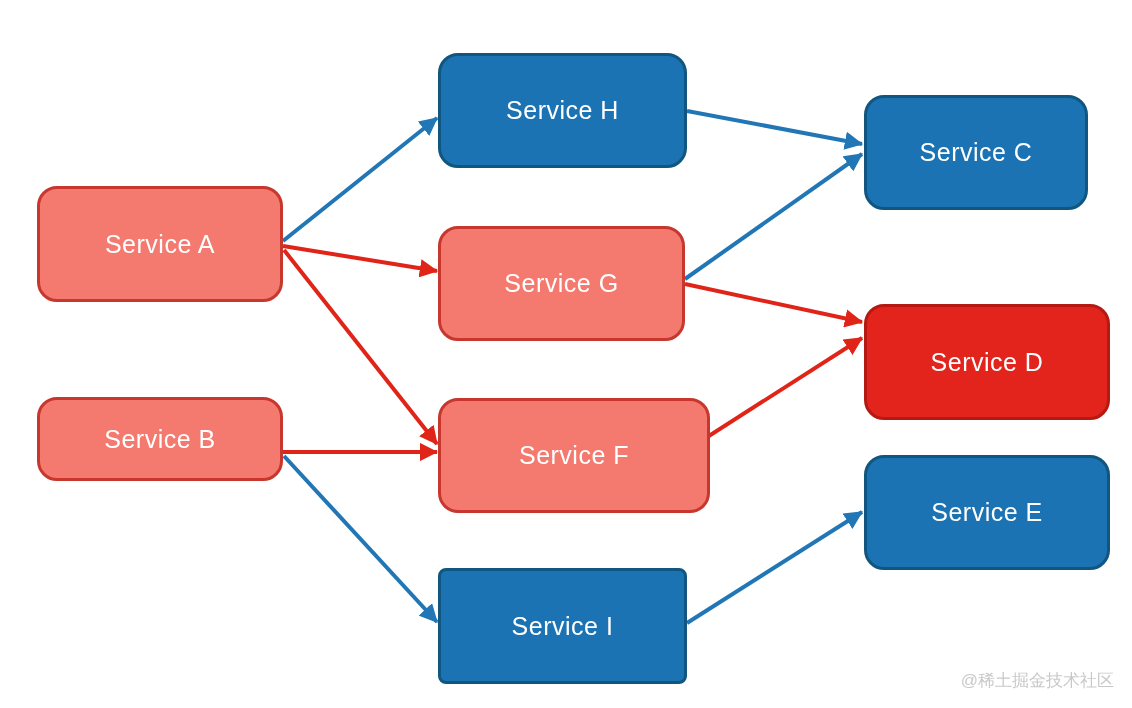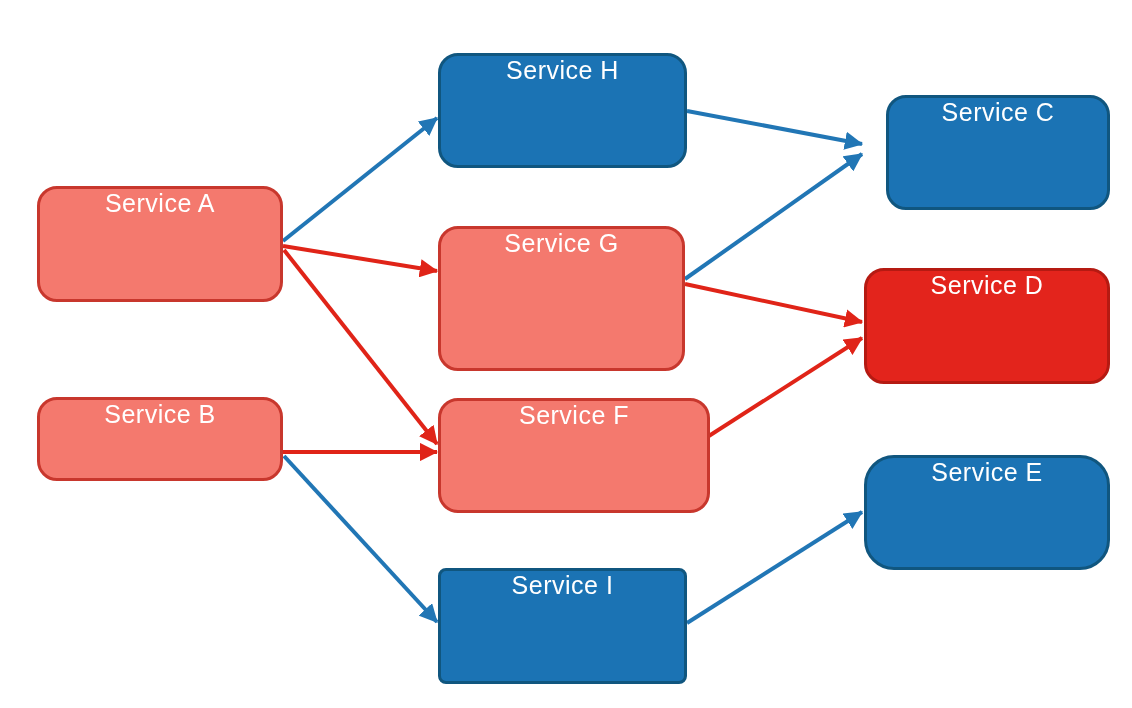--- a/index.html
+++ b/index.html
@@ -13,49 +13,50 @@
     position:relative;
     width:1132px;height:708px;
     background:#ffffff;
   }
   #edges-layer{
     position:absolute;left:0;top:0;width:1132px;height:708px;
     pointer-events:none;
   }
   .node{
     position:absolute;
-    display:flex;align-items:flex-start;justify-content:center;
+    display:flex;align-items:center;justify-content:center;
     border-radius:20px;
     box-sizing:border-box;
     color:#ffffff;
     font-size:25px;
     letter-spacing:0.5px;
   }
   .scheme-salmon{
     background:var(--salmon-fill,#F4796E);
     border:3px solid var(--salmon-border,#C8372D);
   }
   .scheme-blue{
     background:var(--blue-fill,#1B73B4);
     border:3px solid var(--blue-border,#10567F);
   }
   .scheme-red{
     background:var(--red-fill,#E3241C);
     border:3px solid var(--red-border,#B51A12);
+    margin-top:36px;
   }
   
   #node-A{left:37px; top:186px; width:246px; height:116px;}
   #node-B{left:37px; top:397px; width:246px; height:84px;}
   #node-H{left:438px;top:53px;  width:249px; height:115px;}
-  #node-G{left:438px;top:226px; width:247px; height:145px;}
+  #node-G{left:438px;top:226px; width:247px; height:115px;}
   #node-F{left:438px;top:398px; width:272px; height:115px;}
   #node-I{left:438px;top:568px; width:249px; height:116px;border-radius:8px;}
-  #node-C{left:864px;top:95px;  width:224px; height:115px;margin-left:22px;}
+  #node-C{left:864px;top:95px;  width:224px; height:115px;}
   #node-D{left:864px;top:268px; width:246px; height:116px;}
-  #node-E{left:864px;top:455px; width:246px; height:115px;border-radius:30px;}
+  #node-E{left:864px;top:455px; width:246px; height:115px;}
   .watermark{
     position:absolute;
     right:18px;bottom:16px;
     color:var(--watermark-color,#C9C9C9);
     font-size:17px;
     user-select:none;
   }
 </style>
 </head>
 <body>
@@ -104,13 +105,14 @@
   <div class="node scheme-blue" id="node-C">
     <span>Service C</span>
   </div>
   <div class="node scheme-red" id="node-D">
     <span>Service D</span>
   </div>
   <div class="node scheme-blue" id="node-E">
     <span>Service E</span>
   </div>
 
+  <div class="watermark">@稀土掘金技术社区</div>
 </div>
 
 </body></html>

